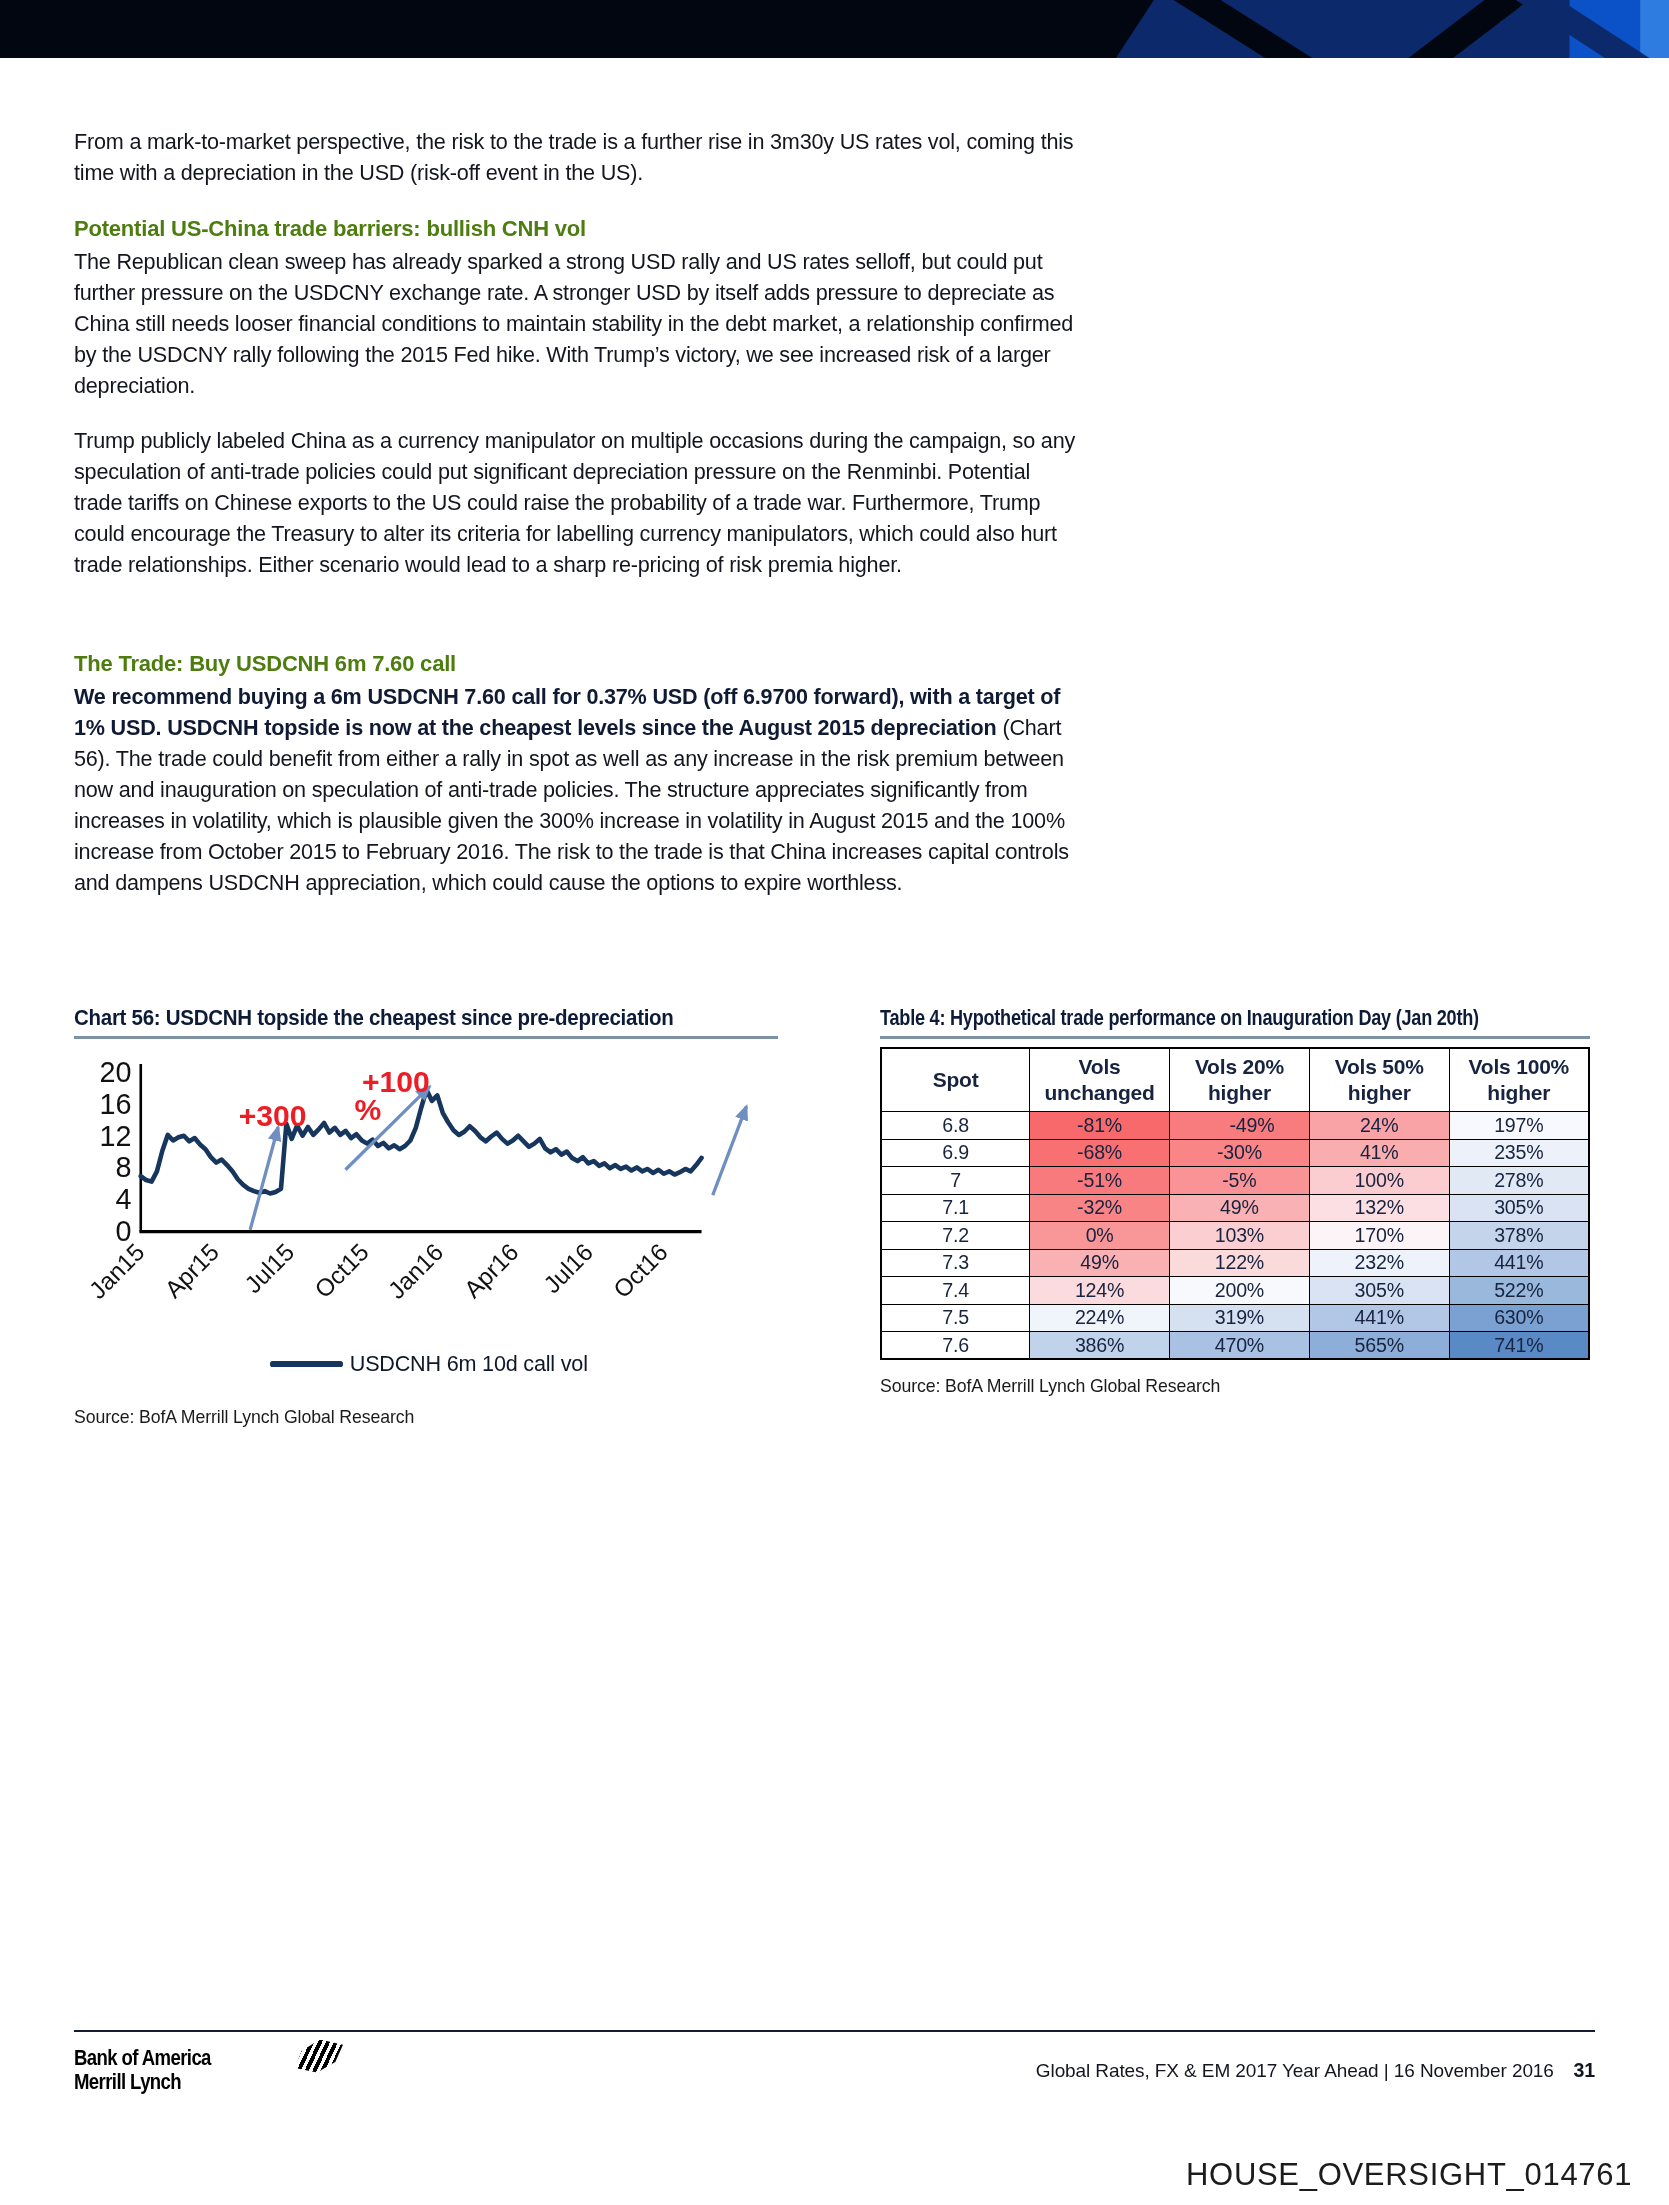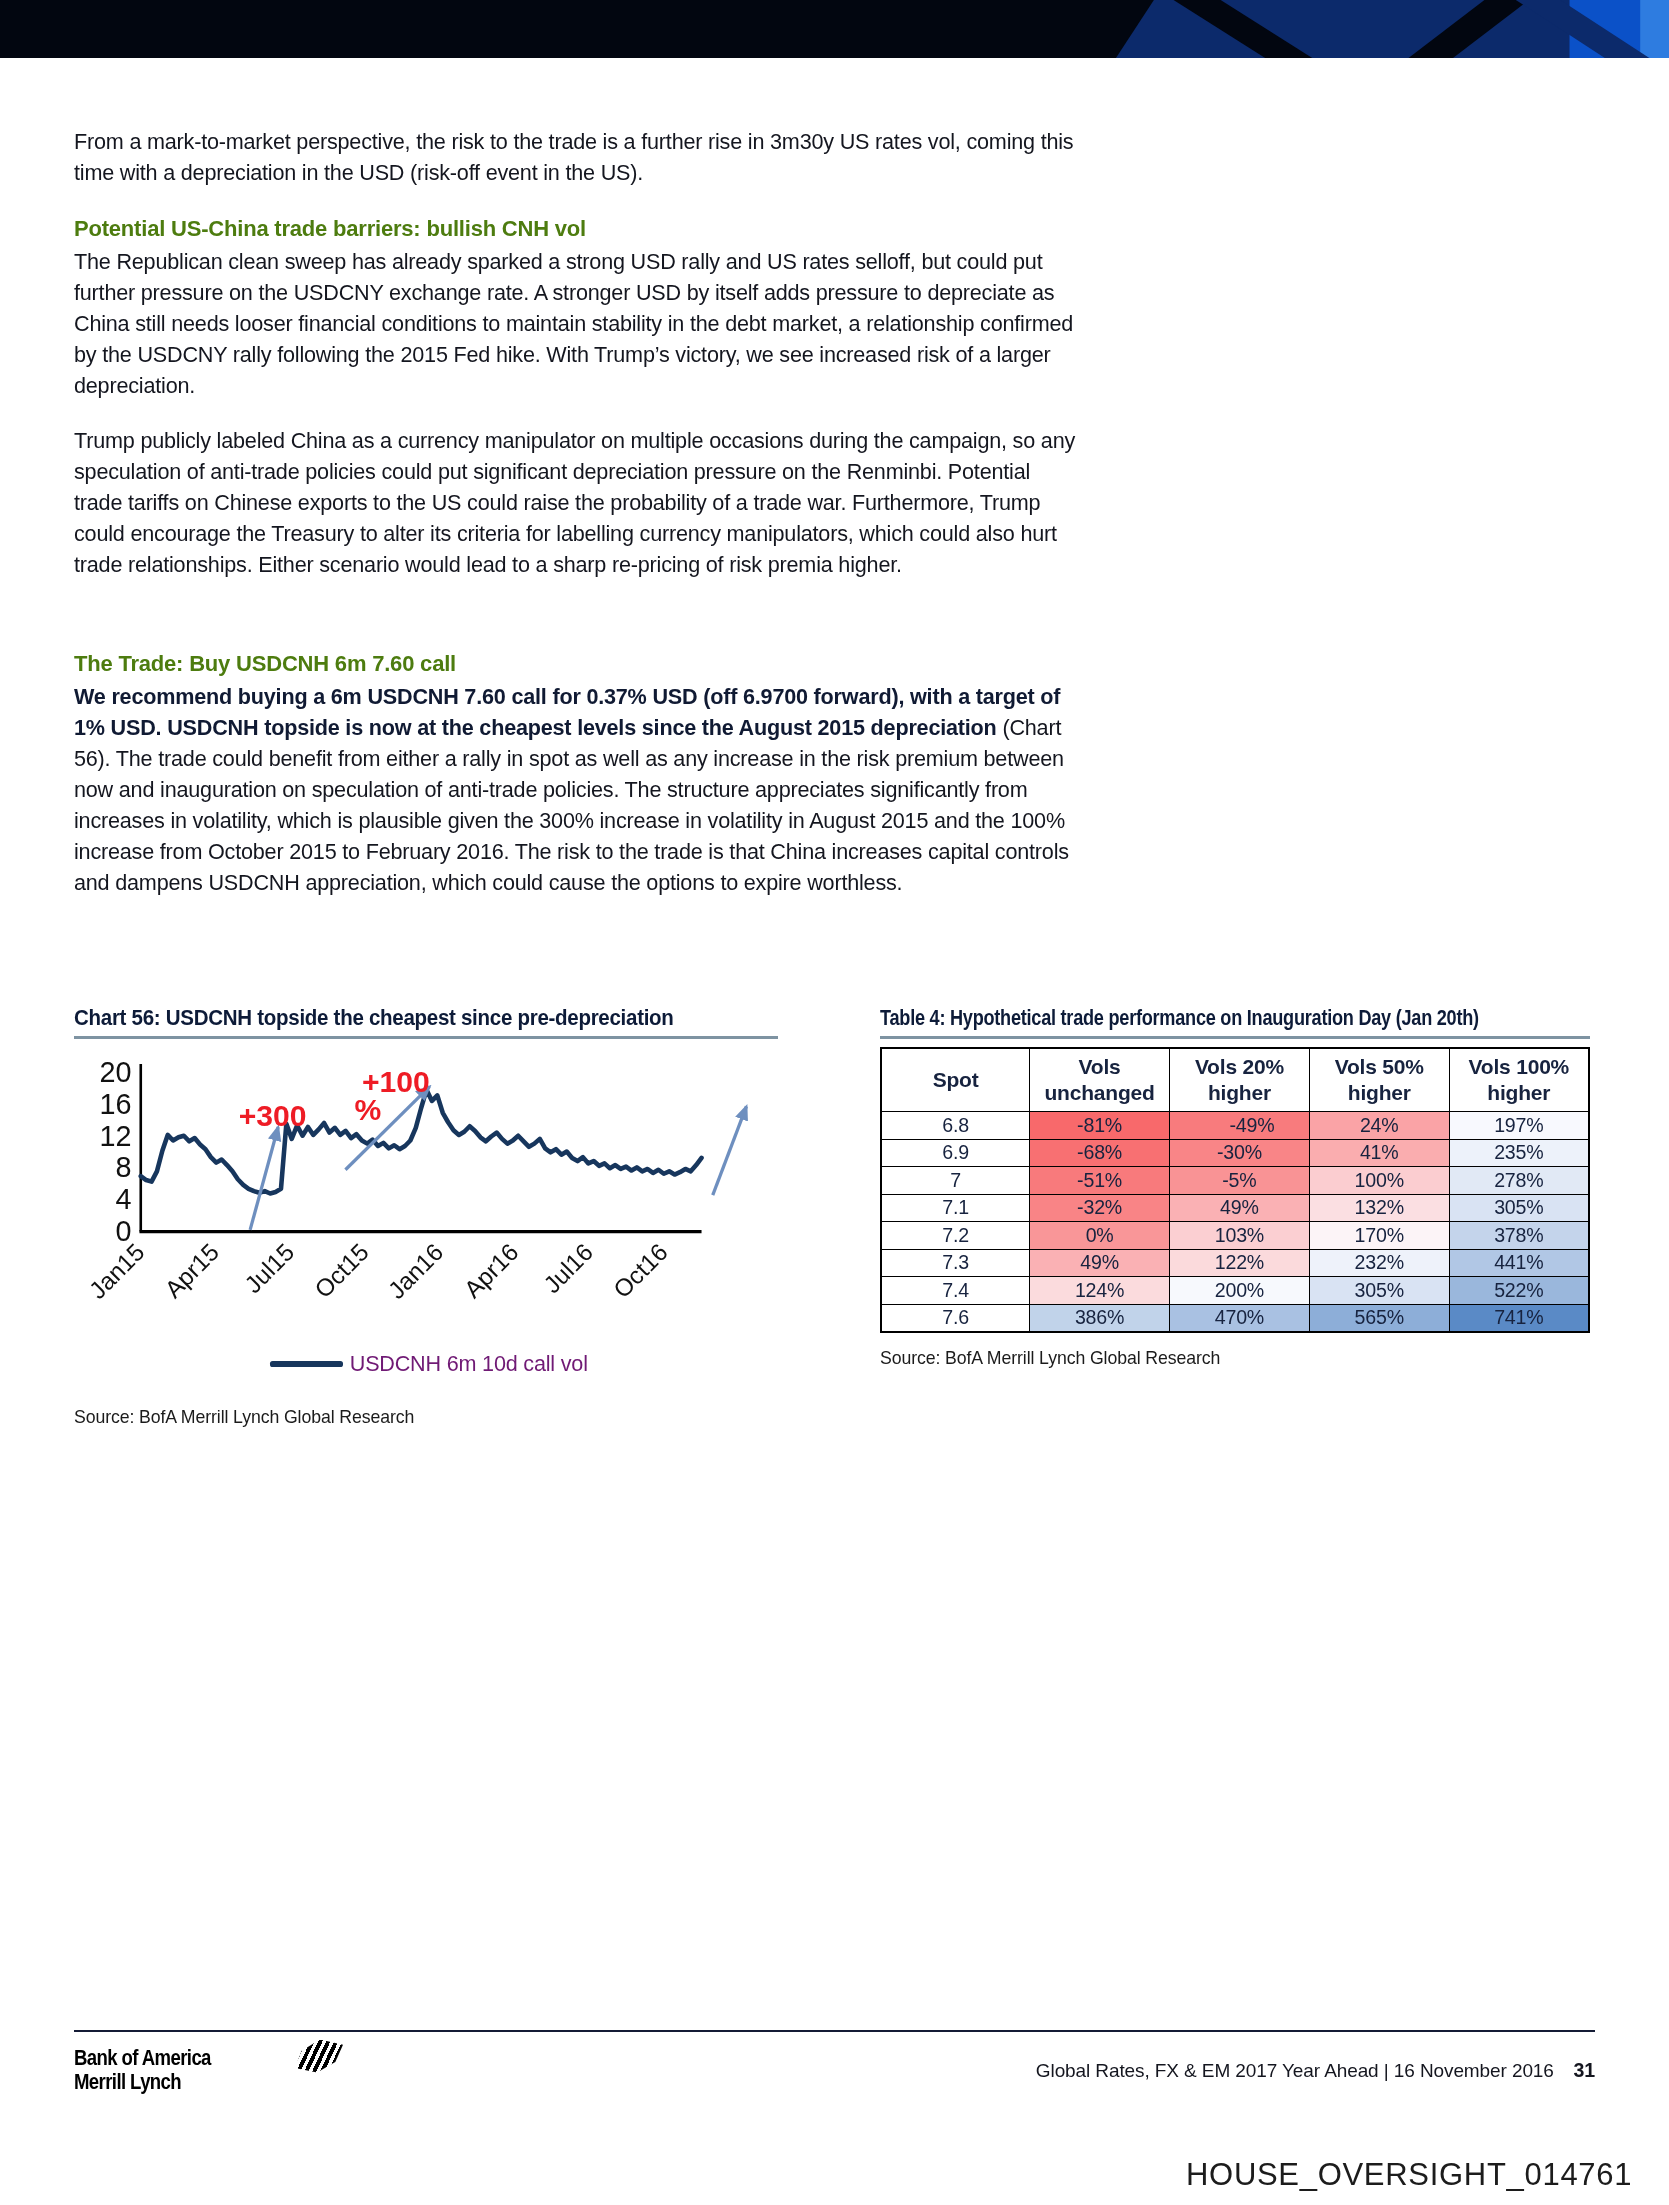--- a/index.html
+++ b/index.html
@@ -32,21 +32,21 @@
   .table-fig .fig-title { transform:scaleX(0.84); }
   .fig-rule { height:2.6px; background:#7e93a2; margin:5.2px 0 7.9px 0; }
   .chart-fig .fig-rule { width:704px; }
   .table-fig .fig-rule { width:710px; }
   .fig-source { font-size:17.7px; color:#1b1b1b; letter-spacing:-0.1px; }
   .chart-fig .fig-source { margin-top:30px; }
   .table-fig .fig-source { margin-top:15.7px; }
   
   .legend { display:flex; align-items:center; justify-content:center; margin-top:1.3px; height:26px; }
   .legend-swatch { width:73px; height:5.9px; border-radius:2.6px; margin-right:6.5px; }
-  .legend-label { font-size:21.6px; color:#701a75; letter-spacing:-0.2px; }
+  .legend-label { font-size:21.6px; color:#0f172a; letter-spacing:-0.2px; }
   
   table.perf { border-collapse:collapse; border:2px solid #000; width:710px; table-layout:fixed; }
   table.perf th, table.perf td {
     border:1.3px solid #000; text-align:center; vertical-align:middle;
     color:#17233f; letter-spacing:-0.2px;
   }
   table.perf th { font-size:21px; font-weight:700; height:64px; white-space:pre-line; background:#fff; line-height:26px; }
   table.perf td { font-size:19.6px; height:27.5px; }
   table.perf .col-spot { width:21%; }
   table.perf .col-val  { width:19.75%; }
@@ -207,20 +207,27 @@
             <td style="background: rgb(177, 199, 229);">441%</td>
           </tr>
           <tr>
             <td class="spot-cell">7.4</td>
             <td style="background: rgb(251, 219, 221);">124%</td>
             <td style="background: rgb(247, 249, 253);">200%</td>
             <td style="background: rgb(217, 227, 243);">305%</td>
             <td style="background: rgb(154, 183, 220);">522%</td>
           </tr>
           <tr>
+            <td class="spot-cell">7.5</td>
+            <td style="background: rgb(240, 244, 251);">224%</td>
+            <td style="background: rgb(213, 224, 241);">319%</td>
+            <td style="background: rgb(177, 199, 229);">441%</td>
+            <td style="background: rgb(122, 161, 209);">630%</td>
+          </tr>
+          <tr>
             <td class="spot-cell">7.6</td>
             <td style="background: rgb(193, 211, 234);">386%</td>
             <td style="background: rgb(169, 193, 226);">470%</td>
             <td style="background: rgb(141, 174, 216);">565%</td>
             <td style="background: rgb(90, 138, 198);">741%</td>
           </tr>
         </tbody>
     </table>
     <div class="fig-source">Source: BofA Merrill Lynch Global Research</div>
   </figure>

